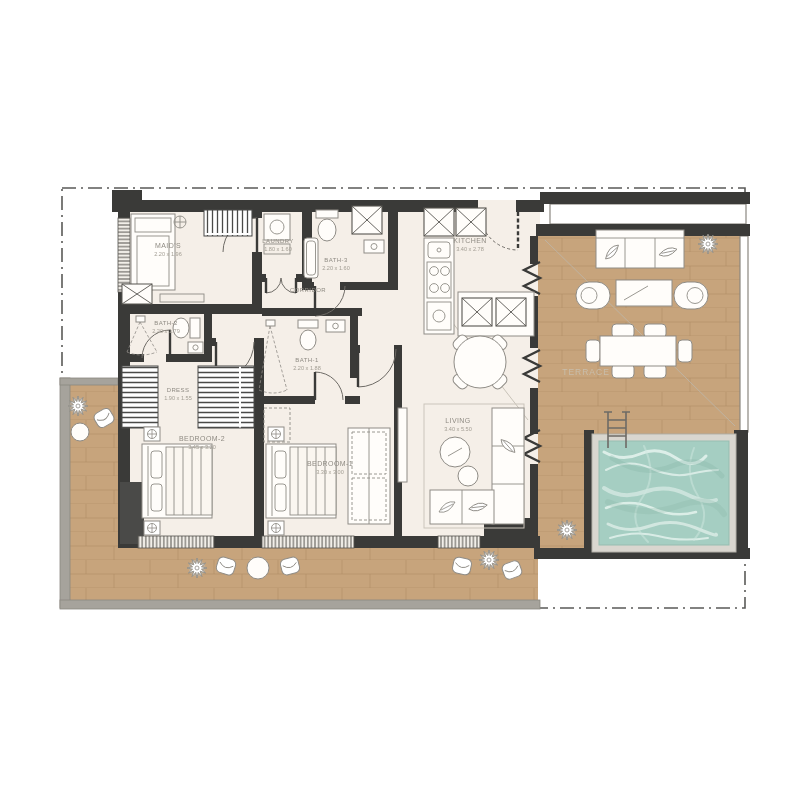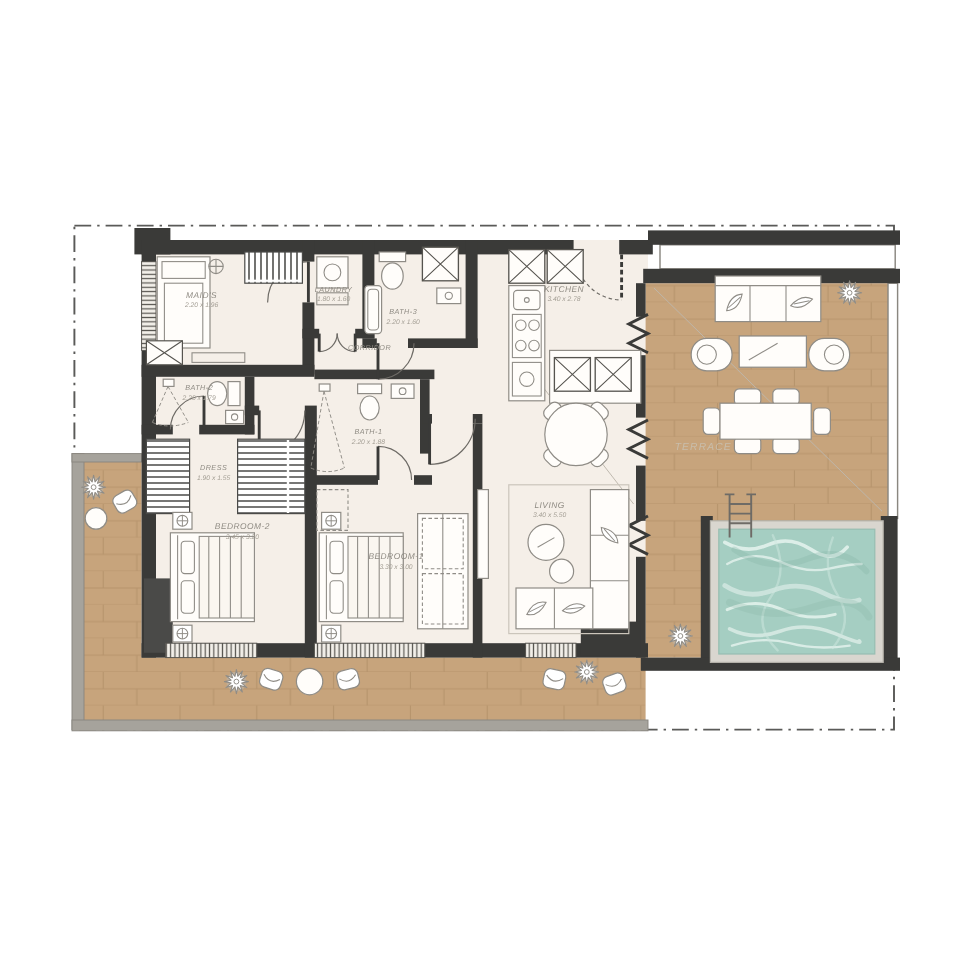--- a/index.html
+++ b/index.html
@@ -1,16 +1,16 @@
 <!DOCTYPE html>
 <html style="--bg: #ffffff; --wall: #3a3a38; --floor: #f5efe8; --wood: #c7a47c; --woodLine: #b08d66; --poolWater: #a5cec2; --poolTile: #d9d6cf; --outerWall: #a6a39c; --line: #8f8c86; --text: #8f8b83;"><head>
 <meta charset="utf-8">
 <style>
   html,body{margin:0;padding:0;background:#ffffff;}
-  .stage{width:752px;height:800px;position:relative;background:var(--bg,#fff);font-style:italic;}
+  .stage{width:752px;height:800px;position:relative;background:var(--bg,#fff);}
   svg{display:block;}
   text{font-family:"Liberation Sans", sans-serif;}
   .rname{font-size:7px;fill:var(--text,#8f8b83);text-anchor:middle;letter-spacing:.4px;}
   .rdim{font-size:5.6px;fill:#a39e94;text-anchor:middle;}
   .tiny{font-size:6px;}
   .watermark{font-size:8.5px;fill:#c9c2b3;text-anchor:middle;letter-spacing:1px;opacity:.85;}
   .wall{fill:var(--wall,#3a3a38);}
   .fix{fill:#fffdfa;stroke:var(--line,#8f8c86);stroke-width:1;}
   .fixthin{fill:none;stroke:var(--line,#8f8c86);stroke-width:0.9;}
   .boundary{fill:none;stroke:#5a5a58;stroke-width:1.6;stroke-dasharray:14 5 2 5;}

